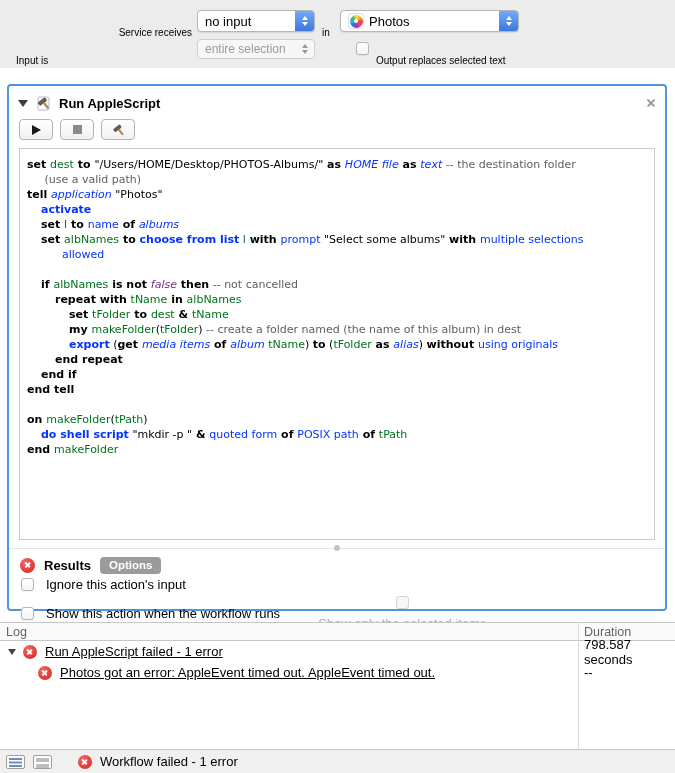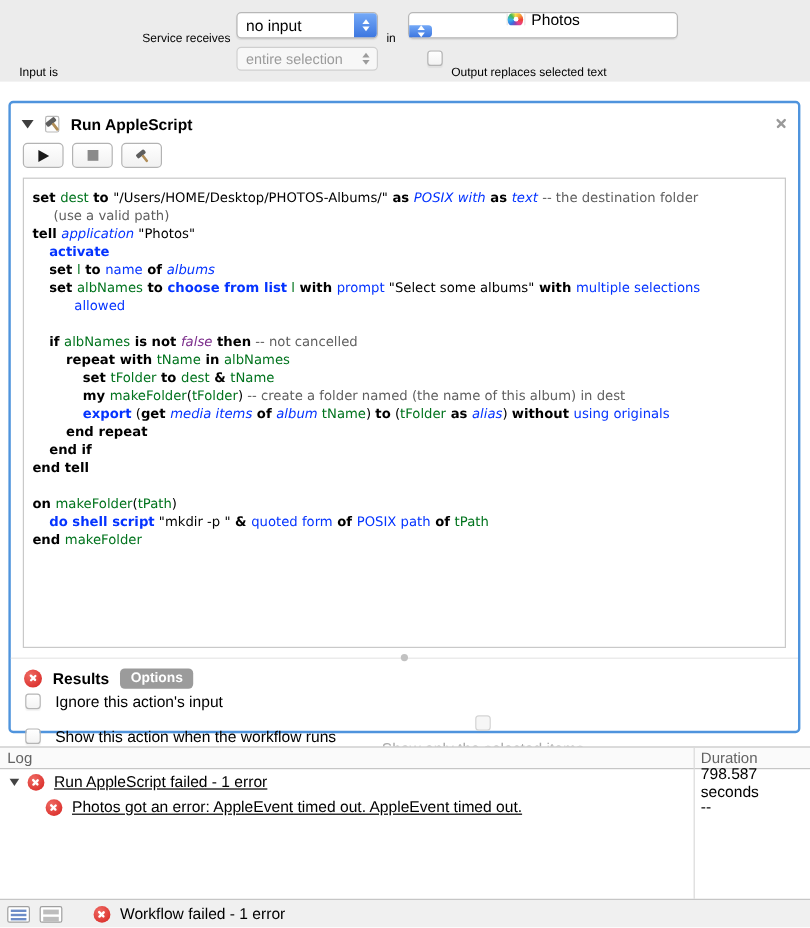--- a/index.html
+++ b/index.html
@@ -131,21 +131,21 @@
   <div class="popup" style="left:197px; top:10px; width:118px; height:22px;">
     <span class="popup-label">no input</span>
     <span class="popup-cap">
         <i class="chev-up"></i>
         <i class="chev-dn"></i>
       </span>
   </div>
 
   <span class="lbl" style="left:322px; top:10px; line-height:22px;">in</span>
 
-  <div class="popup" style="left:340px; top:10px; width:225px; height:22px;flex-direction:column;">
+  <div class="popup" style="left:340px; top:10px; width:179px; height:22px;">
     <span class="popup-label">
       <span class="photos-icon"></span>
       <span>Photos</span>
     </span>
     <span class="popup-cap">
         <i class="chev-up"></i>
         <i class="chev-dn"></i>
       </span>
   </div>
 
@@ -188,21 +188,21 @@
       <svg width="14" height="14" viewBox="0 0 16 16">
         <g transform="rotate(-38 8 6)">
           <rect x="2.6" y="3.4" width="9.6" height="4.4" rx="1.3" fill="#5d5d5d"></rect>
           <rect x="6.6" y="7.4" width="2.5" height="8" rx="1" fill="#b08d57"></rect>
         </g>
       </svg>
     </div>
   </div>
 
   <div class="code-box">
-      <div class="code-line"><span class="tok-kw">set </span><span class="tok-var">dest</span><span class="tok-kw"> to </span><span class="tok-str">"/Users/HOME/Desktop/PHOTOS-Albums/"</span><span class="tok-kw"> as </span><span class="tok-cls">POSIX with</span><span class="tok-kw"> as </span><span class="tok-cls">text</span><span class="tok-cmt"> -- the destination folder</span></div>
+      <div class="code-line"><span class="tok-kw">set </span><span class="tok-var">dest</span><span class="tok-kw"> to </span><span class="tok-str">"/Users/HOME/Desktop/PHOTOS-Albums/"</span><span class="tok-kw"> as </span><span class="tok-cls">HOME file</span><span class="tok-kw"> as </span><span class="tok-cls">text</span><span class="tok-cmt"> -- the destination folder</span></div>
       <div class="code-line"><span class="tok-plain">     </span><span class="tok-cmt">(use a valid path)</span></div>
       <div class="code-line"><span class="tok-kw">tell </span><span class="tok-cls">application </span><span class="tok-str">"Photos"</span></div>
       <div class="code-line"><span class="tok-plain">    </span><span class="tok-cmd">activate</span></div>
       <div class="code-line"><span class="tok-plain">    </span><span class="tok-kw">set </span><span class="tok-var">l</span><span class="tok-kw"> to </span><span class="tok-prop">name</span><span class="tok-kw"> of </span><span class="tok-cls">albums</span></div>
       <div class="code-line"><span class="tok-plain">    </span><span class="tok-kw">set </span><span class="tok-var">albNames</span><span class="tok-kw"> to </span><span class="tok-cmd">choose from list</span><span class="tok-plain"> </span><span class="tok-var">l</span><span class="tok-kw"> with </span><span class="tok-prop">prompt</span><span class="tok-plain"> </span><span class="tok-str">"Select some albums"</span><span class="tok-kw"> with </span><span class="tok-prop">multiple selections</span></div>
       <div class="code-line"><span class="tok-plain">          </span><span class="tok-prop">allowed</span></div>
       <div class="code-line">&nbsp;</div>
       <div class="code-line"><span class="tok-plain">    </span><span class="tok-kw">if </span><span class="tok-var">albNames</span><span class="tok-kw"> is not </span><span class="tok-enum">false</span><span class="tok-kw"> then</span><span class="tok-cmt"> -- not cancelled</span></div>
       <div class="code-line"><span class="tok-plain">        </span><span class="tok-kw">repeat with </span><span class="tok-var">tName</span><span class="tok-kw"> in </span><span class="tok-var">albNames</span></div>
       <div class="code-line"><span class="tok-plain">            </span><span class="tok-kw">set </span><span class="tok-var">tFolder</span><span class="tok-kw"> to </span><span class="tok-var">dest</span><span class="tok-kw"> &amp; </span><span class="tok-var">tName</span></div>

